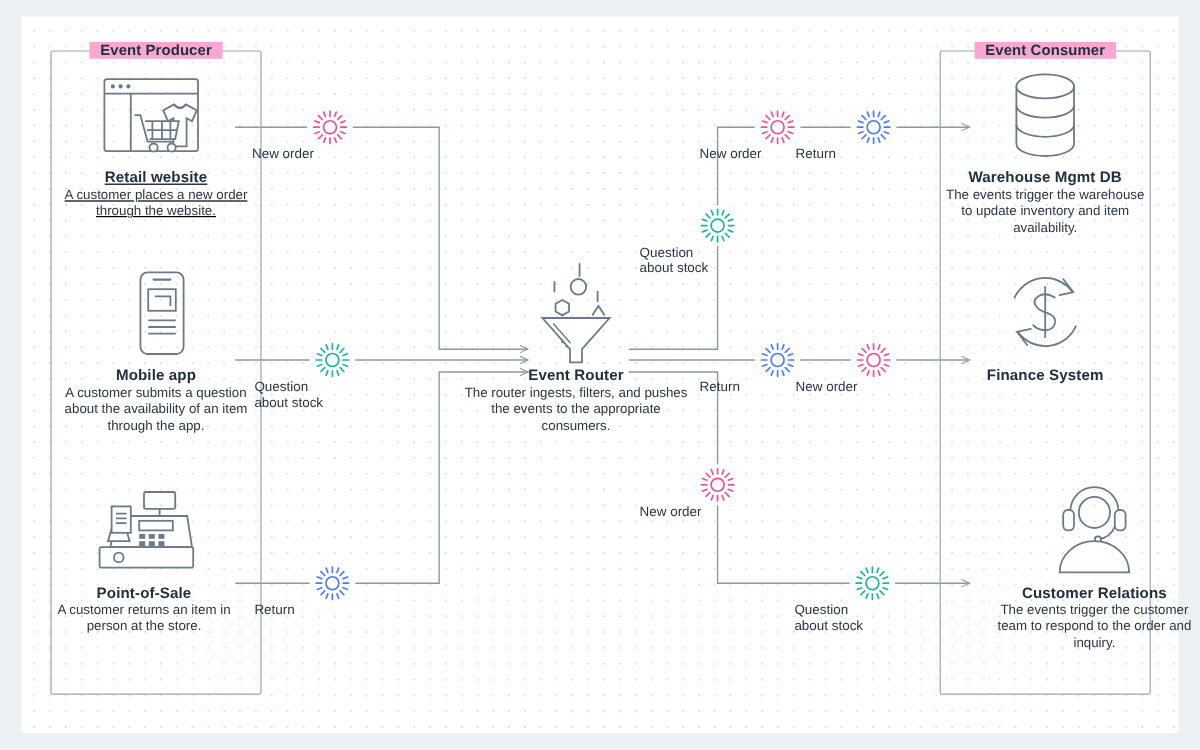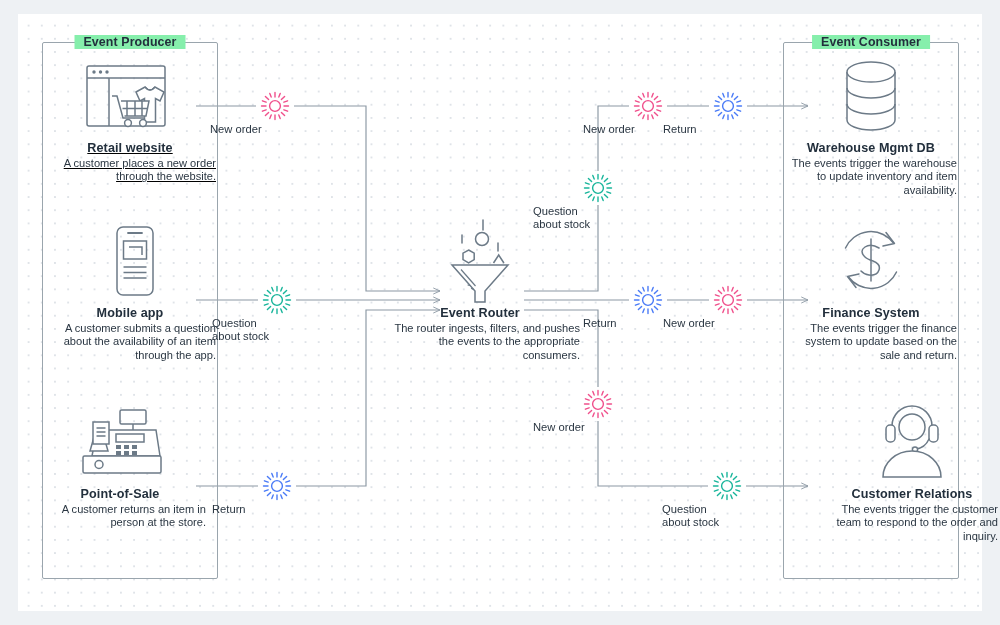--- a/index.html
+++ b/index.html
@@ -42,21 +42,21 @@
   
   .panel {
     position: absolute;
     border: 1.3px solid #9aa5ad;
     border-radius: 2px;
     box-sizing: border-box;
   }
   .panel-title {
     position: absolute;
     transform: translateX(-50%);
-    background: #86efac;
+    background: #f9a8d4;
     padding: 0 9px;
     font-size: 12.4px;
     font-weight: bold;
     color: #222f3c;
     white-space: nowrap;
     letter-spacing: .1px;
   }
 
   
   .node {
@@ -77,21 +77,20 @@
     color: #222f3c;
     margin-top: 6px;
     letter-spacing: .1px;
   }
   .node .desc {
     font-size: 11.1px;
     line-height: 13.4px;
     color: #2a3642;
     margin-top: 2px;
     padding: 0 14px;
-    text-align: right;
   }
 
   
   .event {
     position: absolute;
     transform: translateX(-50%);
     text-align: left;
     width: 130px;
   }
   .event .burst {
@@ -254,21 +253,20 @@
       <svg width="82" height="80" viewBox="0 0 82 80" fill="none" stroke="#6c7a87" stroke-width="1.5">
         <path d="M63.5 22 A28 28 0 0 0 15.5 27" stroke-linecap="round"></path>
         <path d="M18.5 56 A28 28 0 0 0 66.5 51" stroke-linecap="round"></path>
         <path d="M56 11.5 L64.5 22.5 L53 25" stroke-linecap="round" stroke-linejoin="round"></path>
         <path d="M26 66.5 L17.5 55.5 L29 53" stroke-linecap="round" stroke-linejoin="round"></path>
         <path d="M41 18 V60" stroke-linecap="round"></path>
         <path d="M49 27 q-8 -5 -14 -1 q-6 4 0 10 q2 2 8 4 q8 3 6 9 q-2 6 -10 5 q-5 -.6 -8 -4" stroke-linecap="round"></path>
       </svg>
     </div>
     <div class="title">Finance System</div>
-    <div class="desc">The events trigger the finance system to update based on the sale and return.</div>
   </div>
 
   <div class="node" style="left:912px; top:403px;">
     <div class="icon">
       <svg width="80" height="74" viewBox="0 0 80 74" fill="none" stroke="#6c7a87" stroke-width="1.5">
         <circle cx="40" cy="22" r="13"></circle>
         <path d="M20 26 V21 a20 20 0 0 1 40 0 v5"></path>
         <rect x="14" y="20" width="9" height="17" rx="4" fill="#fff"></rect>
         <rect x="57" y="20" width="9" height="17" rx="4" fill="#fff"></rect>
         <path d="M57 34 q-4 9 -13 10" stroke-linecap="round"></path>

